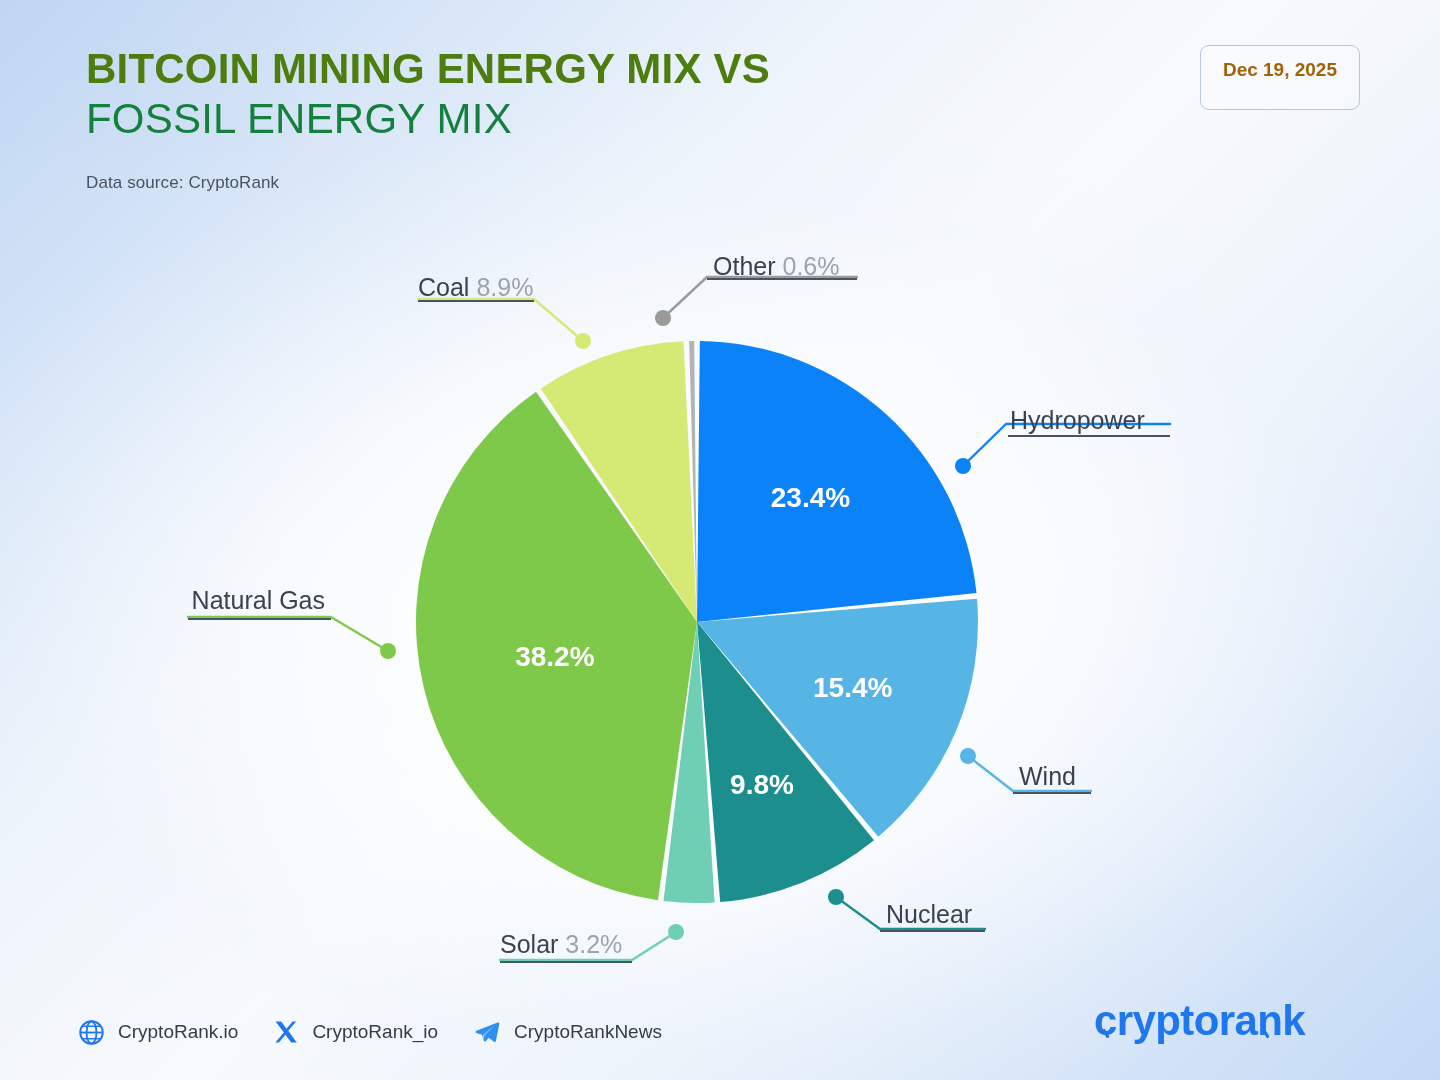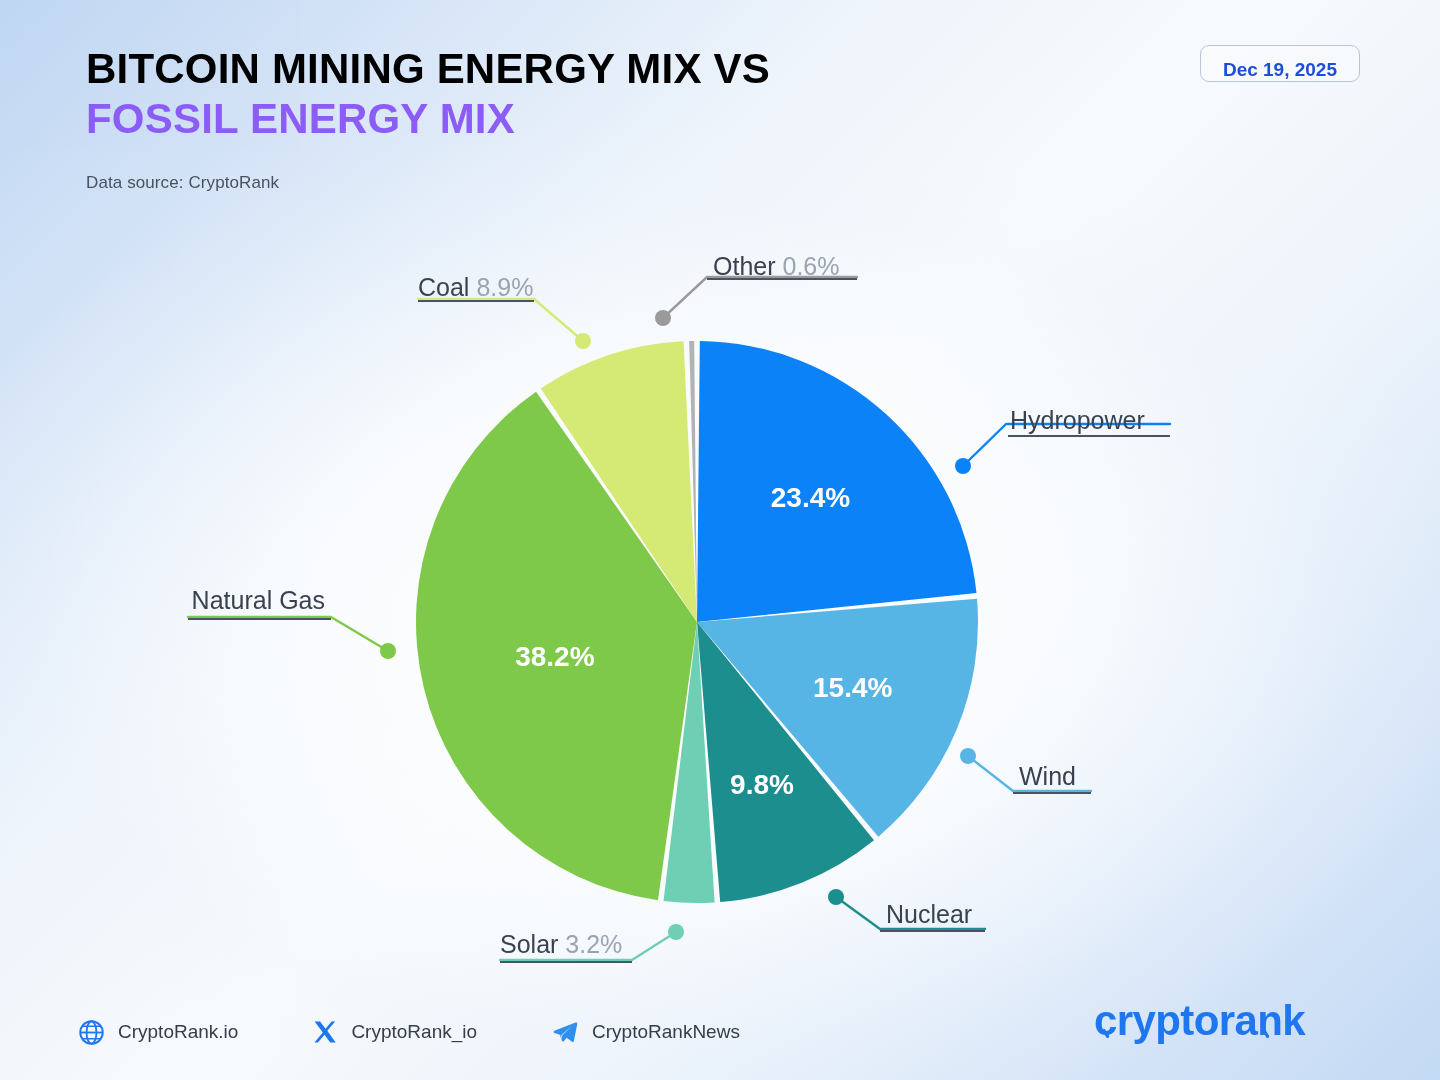--- a/index.html
+++ b/index.html
@@ -13,48 +13,48 @@
     overflow:hidden;
   }
   #noise {
     position:absolute; inset:0; pointer-events:none; opacity:.5;
   }
 
   
   .header { position:absolute; left:86px; top:44px; }
   .title-l1 {
     font-size:42px; font-weight:bold; letter-spacing:.2px;
-    color:#000000; line-height:1.18; white-space:nowrap;
+    color:#4d7c0f; line-height:1.18; white-space:nowrap;
   }
   .title-l2 {
-    font-size:42px; font-weight:bold; letter-spacing:.2px;
-    color:#8b5cf6; line-height:1.18; white-space:nowrap;
+    font-size:42px; font-weight:normal; letter-spacing:.2px;
+    color:#15803d; line-height:1.18; white-space:nowrap;
   }
   .subtitle {
     margin-top:30px; font-size:17px; color:#4a5260; letter-spacing:.1px;
   }
   .date-badge {
     position:absolute; right:80px; top:45px;
     border:1.6px solid #b9c6d8; border-radius:9px;
-    padding:13px 22px 0;
-    font-size:19px; font-weight:bold; color:#1d4ed8;
+    padding:13px 22px 28px;
+    font-size:19px; font-weight:bold; color:#a16207;
     background:rgba(255,255,255,0.28);
     white-space:nowrap;
   }
 
   
   .chart-wrap { position:absolute; left:0; top:0; width:1440px; height:1080px; }
   svg.chart { position:absolute; left:0; top:0; }
 
   .slice-label { font-size:28px; font-weight:bold; fill:#ffffff; }
   .cal-name  { font-size:25px; fill:#3a4250; }
   .cal-pct   { font-size:25px; fill:#9aa3b0; }
 
   
-  .footer { position:absolute; left:78px; bottom:34px; display:flex; align-items:center; gap:74px; }
+  .footer { position:absolute; left:78px; bottom:34px; display:flex; align-items:center; gap:35px; }
   .f-item { display:flex; align-items:center; gap:13px; }
   .f-label { font-size:19px; color:#353d4b; white-space:nowrap; }
   .logo { position:absolute; right:76px; bottom:32px; display:flex; align-items:flex-end; }
 </style>
 </head>
 <body>
 
 <svg id="noise" xmlns="http://www.w3.org/2000/svg">
   <filter id="grain">
       <feTurbulence type="fractalNoise" baseFrequency="0.9" numOctaves="3" stitchTiles="stitch"></feTurbulence>

